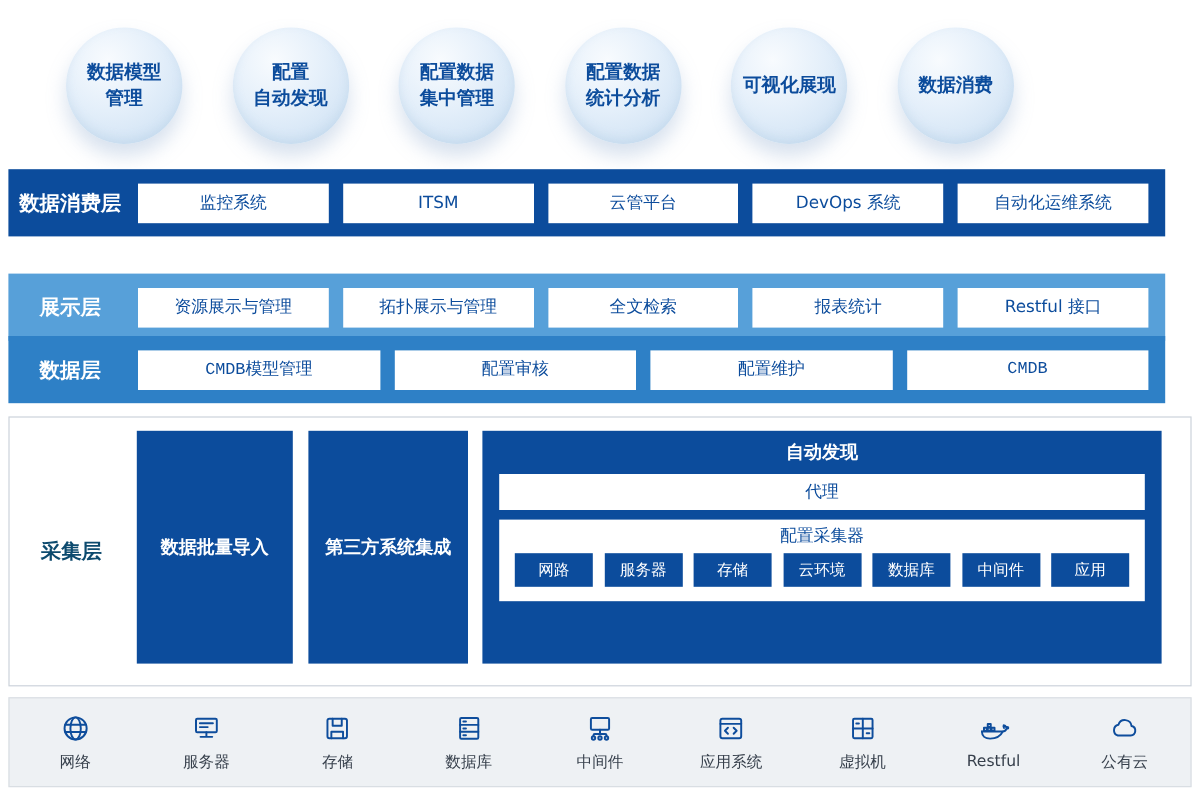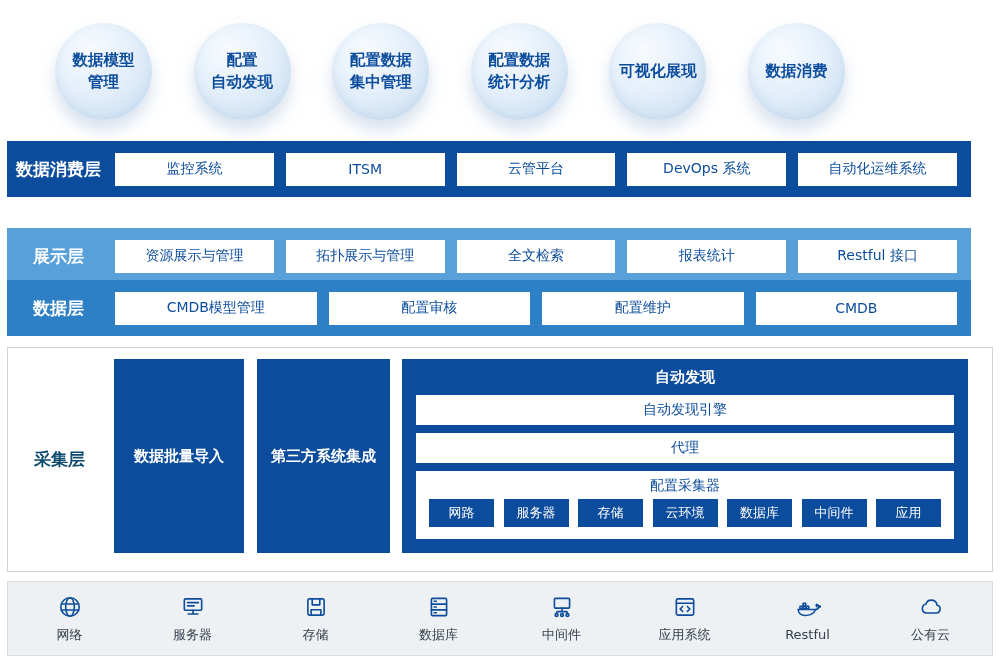--- a/index.html
+++ b/index.html
@@ -13,21 +13,21 @@
   .bubble { width:97px; height:97px; border-radius:50%;
     background:radial-gradient(circle at 36% 28%, #f8fbfe 0%, #e4effa 45%, #c9def2 100%);
     box-shadow:0 10px 16px rgba(140,170,205,.35), inset 0 -4px 8px rgba(160,190,220,.25);
     display:flex; align-items:center; justify-content:center; text-align:center; }
   .bubble-text { color:#0c4c9c; font-weight:bold; font-size:15.5px; line-height:1.45; white-space:pre-line; }
 
   
   .band { position:absolute; left:7px; width:964px; height:56px; display:flex; align-items:center; }
   .band-consumption { top:141px; background:#0c4c9c; }
   .band-display     { top:228px; background:#57a0d9; }
-  .band-data        { top:280px; background:#2e80c6; }
+  .band-data        { top:280px; background:#2e80c6;font-family:Liberation Mono, monospace; }
   .band-label { width:103px; flex:none; text-align:center; color:#ffffff; font-weight:bold; font-size:17px; }
   .band-items { flex:1; display:flex; gap:12px; margin-right:14px; padding-left:5px; }
   .band-item { flex:1; height:33px; background:#ffffff; display:flex; align-items:center;
     justify-content:center; color:#0c4c9c; font-size:14px; }
 
   
   .collection { position:absolute; left:7px; top:347px; width:986px; height:225px;
     background:#ffffff; border:1px solid #ccd3db; }
   .collection-label { position:absolute; left:0; top:0; width:103px; height:100%;
     display:flex; align-items:center; justify-content:center; color:#0c4a6e; font-weight:bold; font-size:17px; }
@@ -116,21 +116,20 @@
       <div class="band-item">CMDB</div>
     </div>
   </div>
 
   <div class="collection">
     <div class="collection-label">采集层</div>
     <div class="block block-third">第三方系统集成</div>
     <div class="block block-batch">数据批量导入</div>
     <div class="auto-discovery">
       <div class="ad-title">自动发现</div>
-      <div class="ad-row">自动发现引擎</div>
       <div class="ad-row">代理</div>
       <div class="collector">
         <div class="collector-title">配置采集器</div>
         <div class="collector-items">
           <div class="collector-item">网路</div>
           <div class="collector-item">服务器</div>
           <div class="collector-item">存储</div>
           <div class="collector-item">云环境</div>
           <div class="collector-item">数据库</div>
           <div class="collector-item">中间件</div>
@@ -203,20 +202,30 @@
       <span class="infra-icon">
         <svg viewBox="0 0 24 24">
             <rect x="4" y="4.5" width="16" height="15" rx="1.5"></rect>
             <path d="M4 8.5h16"></path>
             <path d="M9.8 11.5 7.5 13.8l2.3 2.3M14.2 11.5l2.3 2.3-2.3 2.3"></path>
           </svg>
       </span>
       <span class="infra-label">应用系统</span>
     </div>
 
+    <div class="infra-item">
+      <span class="infra-icon">
+        <svg viewBox="0 0 24 24">
+            <rect x="4.5" y="4.5" width="15" height="15" rx="1"></rect>
+            <path d="M12 4.5v15M4.5 12h15"></path>
+            <path d="M7 8.2h2M15 15.8h2"></path>
+          </svg>
+      </span>
+      <span class="infra-label">虚拟机</span>
+    </div>
 
     <div class="infra-item">
       <span class="infra-icon">
         <svg viewBox="0 0 24 24">
             <path d="M3 12.5h15.8c1.4 0 2.6-.8 3-2 .7 0 1.4-.3 1.8-.8-.5-.5-1.3-.7-2-.5-.3-.8-1-1.4-1.8-1.5-.3.7-.2 1.5.2 2.1"></path>
             <path d="M3 12.5c0 3.4 2.6 5.5 6.3 5.5 4.8 0 8.2-2.1 9.7-5.3"></path>
             <rect x="4.6" y="9.6" width="2.3" height="2.3"></rect>
             <rect x="7.5" y="9.6" width="2.3" height="2.3"></rect>
             <rect x="10.4" y="9.6" width="2.3" height="2.3"></rect>
             <rect x="7.5" y="6.7" width="2.3" height="2.3"></rect>

